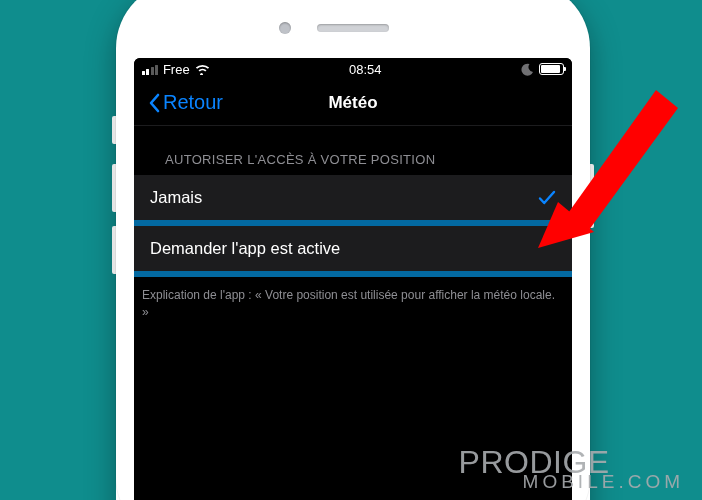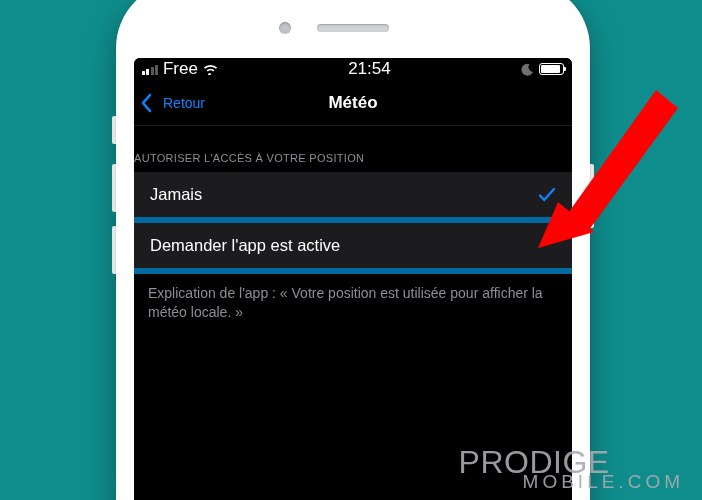--- a/index.html
+++ b/index.html
@@ -10,48 +10,48 @@
 .phone-shadow { position:absolute; left:116px; top:-18px; width:474px; height:560px; border-radius:66px; box-shadow:0 0 0 1px rgba(0,0,0,.05); pointer-events:none; }
 .screen { position:absolute; left:18px; top:76px; right:18px; bottom:18px; background:#000; border-radius:6px; overflow:hidden; }
 .speaker { position:absolute; top:42px; left:50%; transform:translateX(-50%); width:72px; height:8px; background:#d0d2d6; border-radius:6px; box-shadow:inset 0 1px 2px rgba(0,0,0,.25); }
 .camera { position:absolute; top:40px; left:50%; transform:translateX(-74px); width:12px; height:12px; background:#bfc2c8; border-radius:50%; box-shadow:inset 0 1px 2px rgba(0,0,0,.3); }
 .btn-silence{position:absolute;left:-4px;top:134px;width:4px;height:28px;background:#e5e5e5;border-radius:2px 0 0 2px;}
 .btn-vol1{position:absolute;left:-4px;top:182px;width:4px;height:48px;background:#e5e5e5;border-radius:2px 0 0 2px;}
 .btn-vol2{position:absolute;left:-4px;top:244px;width:4px;height:48px;background:#e5e5e5;border-radius:2px 0 0 2px;}
 .btn-power{position:absolute;right:-4px;top:182px;width:4px;height:64px;background:#e5e5e5;border-radius:0 2px 2px 0;}
 
 
-.status { height:22px; display:flex; align-items:center; justify-content:space-between; padding:0 8px; color:#fff; font-size:17px; font-weight:500; background:#000; }
+.status { height:22px; display:flex; align-items:center; justify-content:space-between; padding:0 8px; color:#fff; font-size:13px; font-weight:500; background:#000; }
 .status .left,.status .right{display:flex;align-items:center;gap:5px}
 .bars{display:flex;align-items:flex-end;gap:1.3px;height:11px}
 .bars span{width:3px;background:#fff;border-radius:.5px}
 .bars span:nth-child(1){height:4px}
 .bars span:nth-child(2){height:6px}
 .bars span:nth-child(3){height:8px;background:#5a5a5a}
 .bars span:nth-child(4){height:10px;background:#5a5a5a}
 .wifi svg{display:block}
 .moon svg{display:block;opacity:.7}
 .battery{width:25px;height:12px;border:1px solid #fff;border-radius:3px;position:relative}
 .battery::after{content:'';position:absolute;right:-3px;top:3px;width:2px;height:4px;background:#fff;border-radius:0 1px 1px 0}
 .battery i{display:block;margin:1px;width:19px;height:8px;background:#fff;border-radius:1px}
 
 
 .navbar{height:46px;display:flex;align-items:center;position:relative;border-bottom:1px solid #1c1c1e;background:#000}
-.back{position:absolute;left:6px;display:flex;align-items:center;gap:11px;color:#0a84ff;font-size:14px}
+.back{position:absolute;left:14px;display:flex;align-items:center;gap:3px;color:#0a84ff;font-size:20px}
 .back svg{display:block}
 .title{margin:16px auto;color:#fff;font-size:17px;font-weight:600}
 
 
 .content{background:#000}
-.group-header{color:#8e8e93;font-size:11px;letter-spacing:.3px;padding:26px 0 8px;text-transform:uppercase}
+.group-header{color:#8e8e93;font-size:13px;letter-spacing:.3px;padding:26px 31px 8px;text-transform:uppercase}
 .cell{background:#1c1c1e;color:#fff;font-size:16.5px;padding:13px 16px;display:flex;align-items:center;justify-content:space-between;border-bottom:6px solid #0369a1}
 .cell:first-of-type{border-top:1px solid #2c2c2e}
 .cell:last-of-type{border-bottom:1px solid #2c2c2e}
 .check svg{display:block}
-.group-footer{color:#8e8e93;font-size:14px;line-height:1.38;padding:10px 14px 20px}
+.group-footer{color:#8e8e93;font-size:12px;line-height:1.38;padding:10px 8px 20px}
 
 
 .arrow{position:absolute;left:538px;top:88px;pointer-events:none}
 
 
 .watermark{position:absolute;right:18px;bottom:10px;color:#a8abae;font-family:Impact,"Arial Black",sans-serif;letter-spacing:.5px;line-height:.9;text-align:left;opacity:.9}
 .watermark .l1{font-size:32px}
 .watermark .l2{font-size:19px;letter-spacing:4px;margin-left:64px;margin-top:-4px}
 </style>
 </head>
@@ -75,21 +75,21 @@
             <span></span>
             <span></span>
           </span>
         <span>Free</span>
         <span class="wifi">
           <svg width="15" height="11" viewBox="0 0 15 11">
               <path d="M7.5 9.5a1.4 1.4 0 1 0 0 2.0 1.4 1.4 0 0 0 0-2.0zM3.5 6.2a6 6 0 0 1 8 0l-1.3 1.3a4.2 4.2 0 0 0-5.4 0zM.8 3.5a10 10 0 0 1 13.4 0l-1.3 1.3a8.2 8.2 0 0 0-10.8 0z" fill="#fff"></path>
             </svg>
         </span>
       </div>
-      <div class="center">21:54</div>
+      <div class="center">08:54</div>
       <div class="right">
         <span class="moon">
           <svg width="13" height="13" viewBox="0 0 13 13">
               <path d="M8.5 1A6 6 0 1 0 12 9 5 5 0 0 1 8.5 1z" fill="#a0a0a4"></path>
             </svg>
         </span>
         <span class="battery">
             <i></i>
           </span>
       </div>

